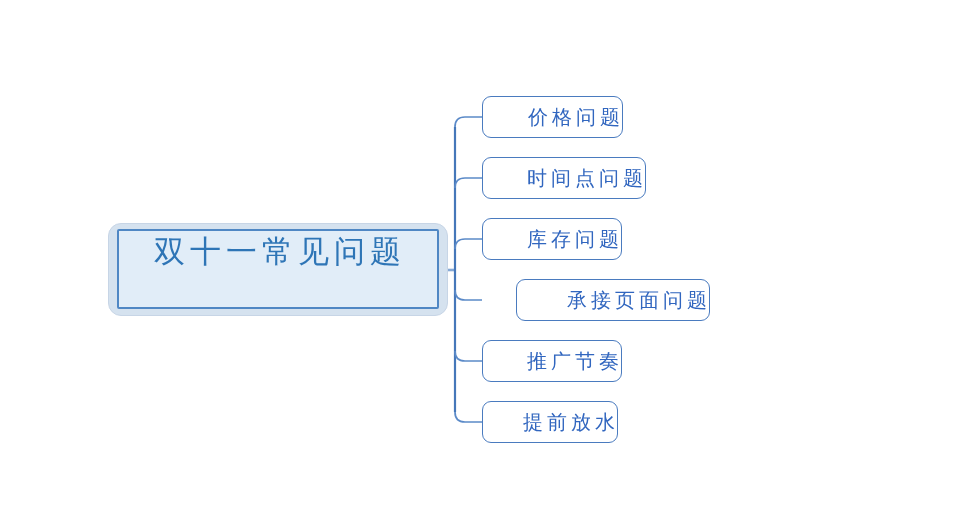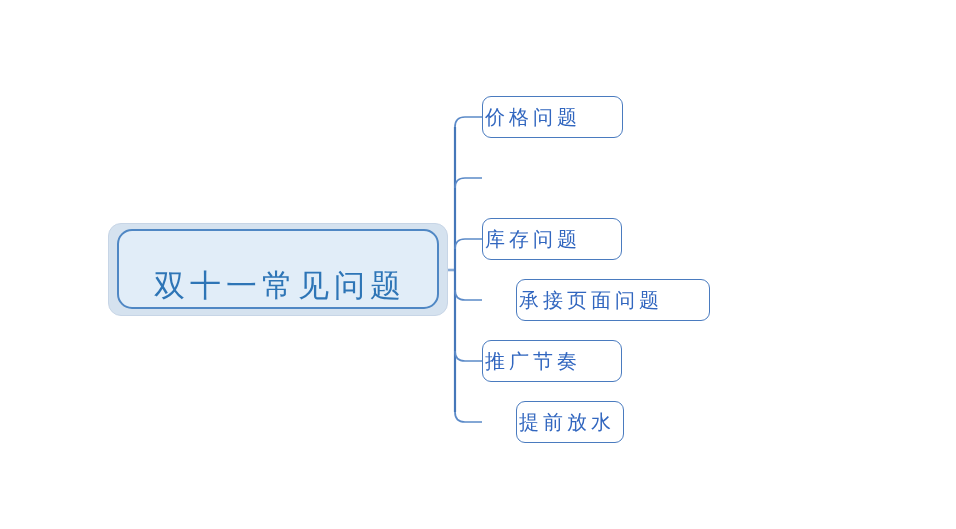--- a/index.html
+++ b/index.html
@@ -18,48 +18,48 @@
   .root-node{
     position:absolute;left:108px;top:223px;width:340px;height:93px;
     background:var(--root-halo,#d5e2ef);
     border:1px solid var(--root-halo-border,#c7d5e6);
     border-radius:13px;box-sizing:border-box;
   }
   .root-inner{
     position:absolute;left:8px;top:5px;right:8px;bottom:6px;
     background:var(--root-fill,#e1edf8);
     border:2px solid var(--root-border,#4f87c4);
-    border-radius:15px;box-sizing:border-box;
-    display:flex;align-items:flex-end;justify-content:center;
+    border-radius:2px;box-sizing:border-box;
+    display:flex;align-items:flex-start;justify-content:center;
   }
   .root-label{
     color:var(--root-text,#2e75b6);
     font-size:31px;letter-spacing:5px;white-space:nowrap;
     transform:translateX(2px);
   }
 
   
   .child-node{
     position:absolute;left:482px;height:42px;box-sizing:border-box;
     background:#ffffff;
     border:1.7px solid var(--child-border,#4a7bbf);
     border-radius:9px;
-    display:flex;align-items:center;justify-content:flex-start;
+    display:flex;align-items:center;justify-content:flex-end;
   }
   .child-label{
     color:var(--child-text,#3166bf);
     font-size:20px;letter-spacing:4px;white-space:nowrap;
     transform:translateX(2px);
   }
   .child-1{top:96px;width:141px;}
   .child-2{top:157px;width:164px;}
   .child-3{top:218px;width:140px;}
   .child-4{top:279px;width:194px;margin-left:34px;}
   .child-5{top:340px;width:140px;}
-  .child-6{top:401px;width:108px;margin-left:34px;}
+  .child-6{top:401px;width:136px;}
 </style>
 </head>
 <body style="--background: #ffffff; --root-fill: #e1edf8; --root-halo: #d5e2ef; --root-halo-border: #c7d5e6; --root-border: #4f87c4; --root-text: #2e75b6; --child-border: #4a7bbf; --child-text: #3166bf; --connector: #5b8ac8; --connector-trunk: #4577b9; --connector-stub: #85a9d6;">
 
 <div class="stage">
 
   <svg class="connectors" width="956" height="529" viewBox="0 0 956 529" aria-hidden="true">
     <path class="conn-stub" d="M447 270 H456"></path>
     <path class="conn-trunk" d="M455 127 V412"></path>
     <path class="conn-branch" d="M455 127 Q455 117 465 117 H482"></path>
@@ -72,20 +72,23 @@
 
   <div class="root-node">
     <div class="root-inner">
       <span class="root-label">双十一常见问题</span>
     </div>
   </div>
 
   <div class="child-node child-1">
     <span class="child-label">价格问题</span>
   </div>
+  <div class="child-node child-2">
+    <span class="child-label">时间点问题</span>
+  </div>
   <div class="child-node child-3">
     <span class="child-label">库存问题</span>
   </div>
   <div class="child-node child-4">
     <span class="child-label">承接页面问题</span>
   </div>
   <div class="child-node child-5">
     <span class="child-label">推广节奏</span>
   </div>
   <div class="child-node child-6">

